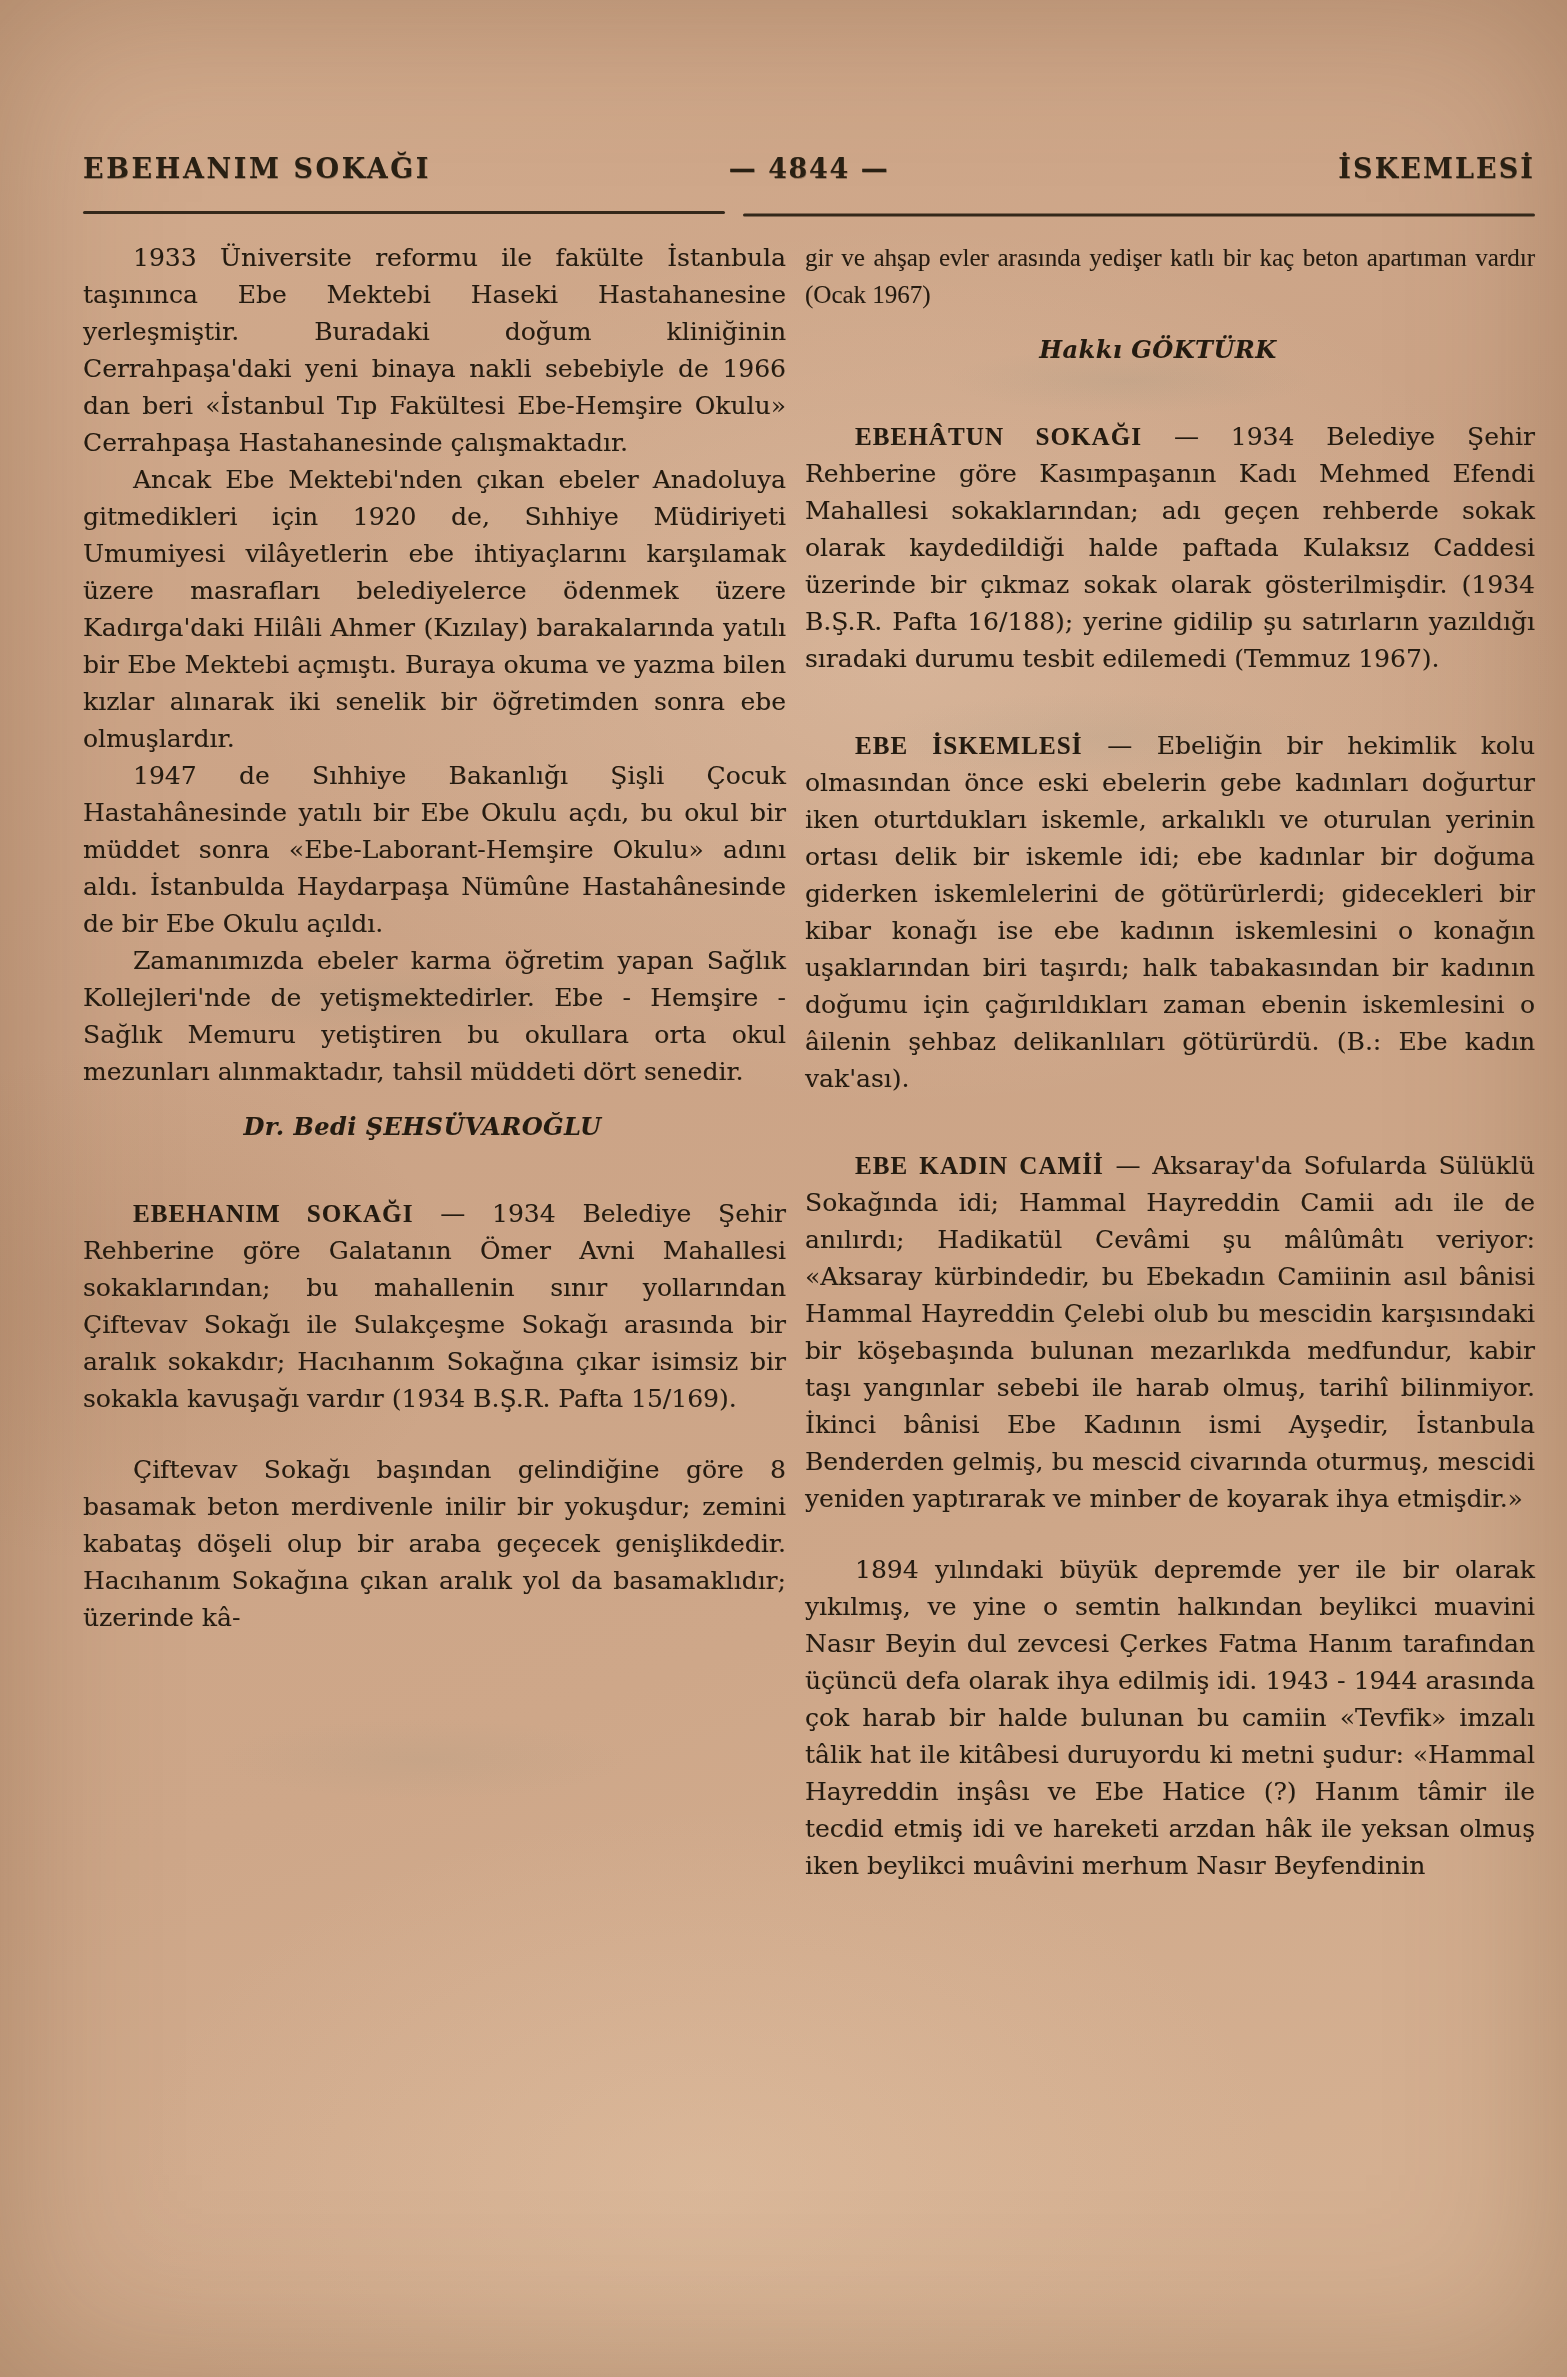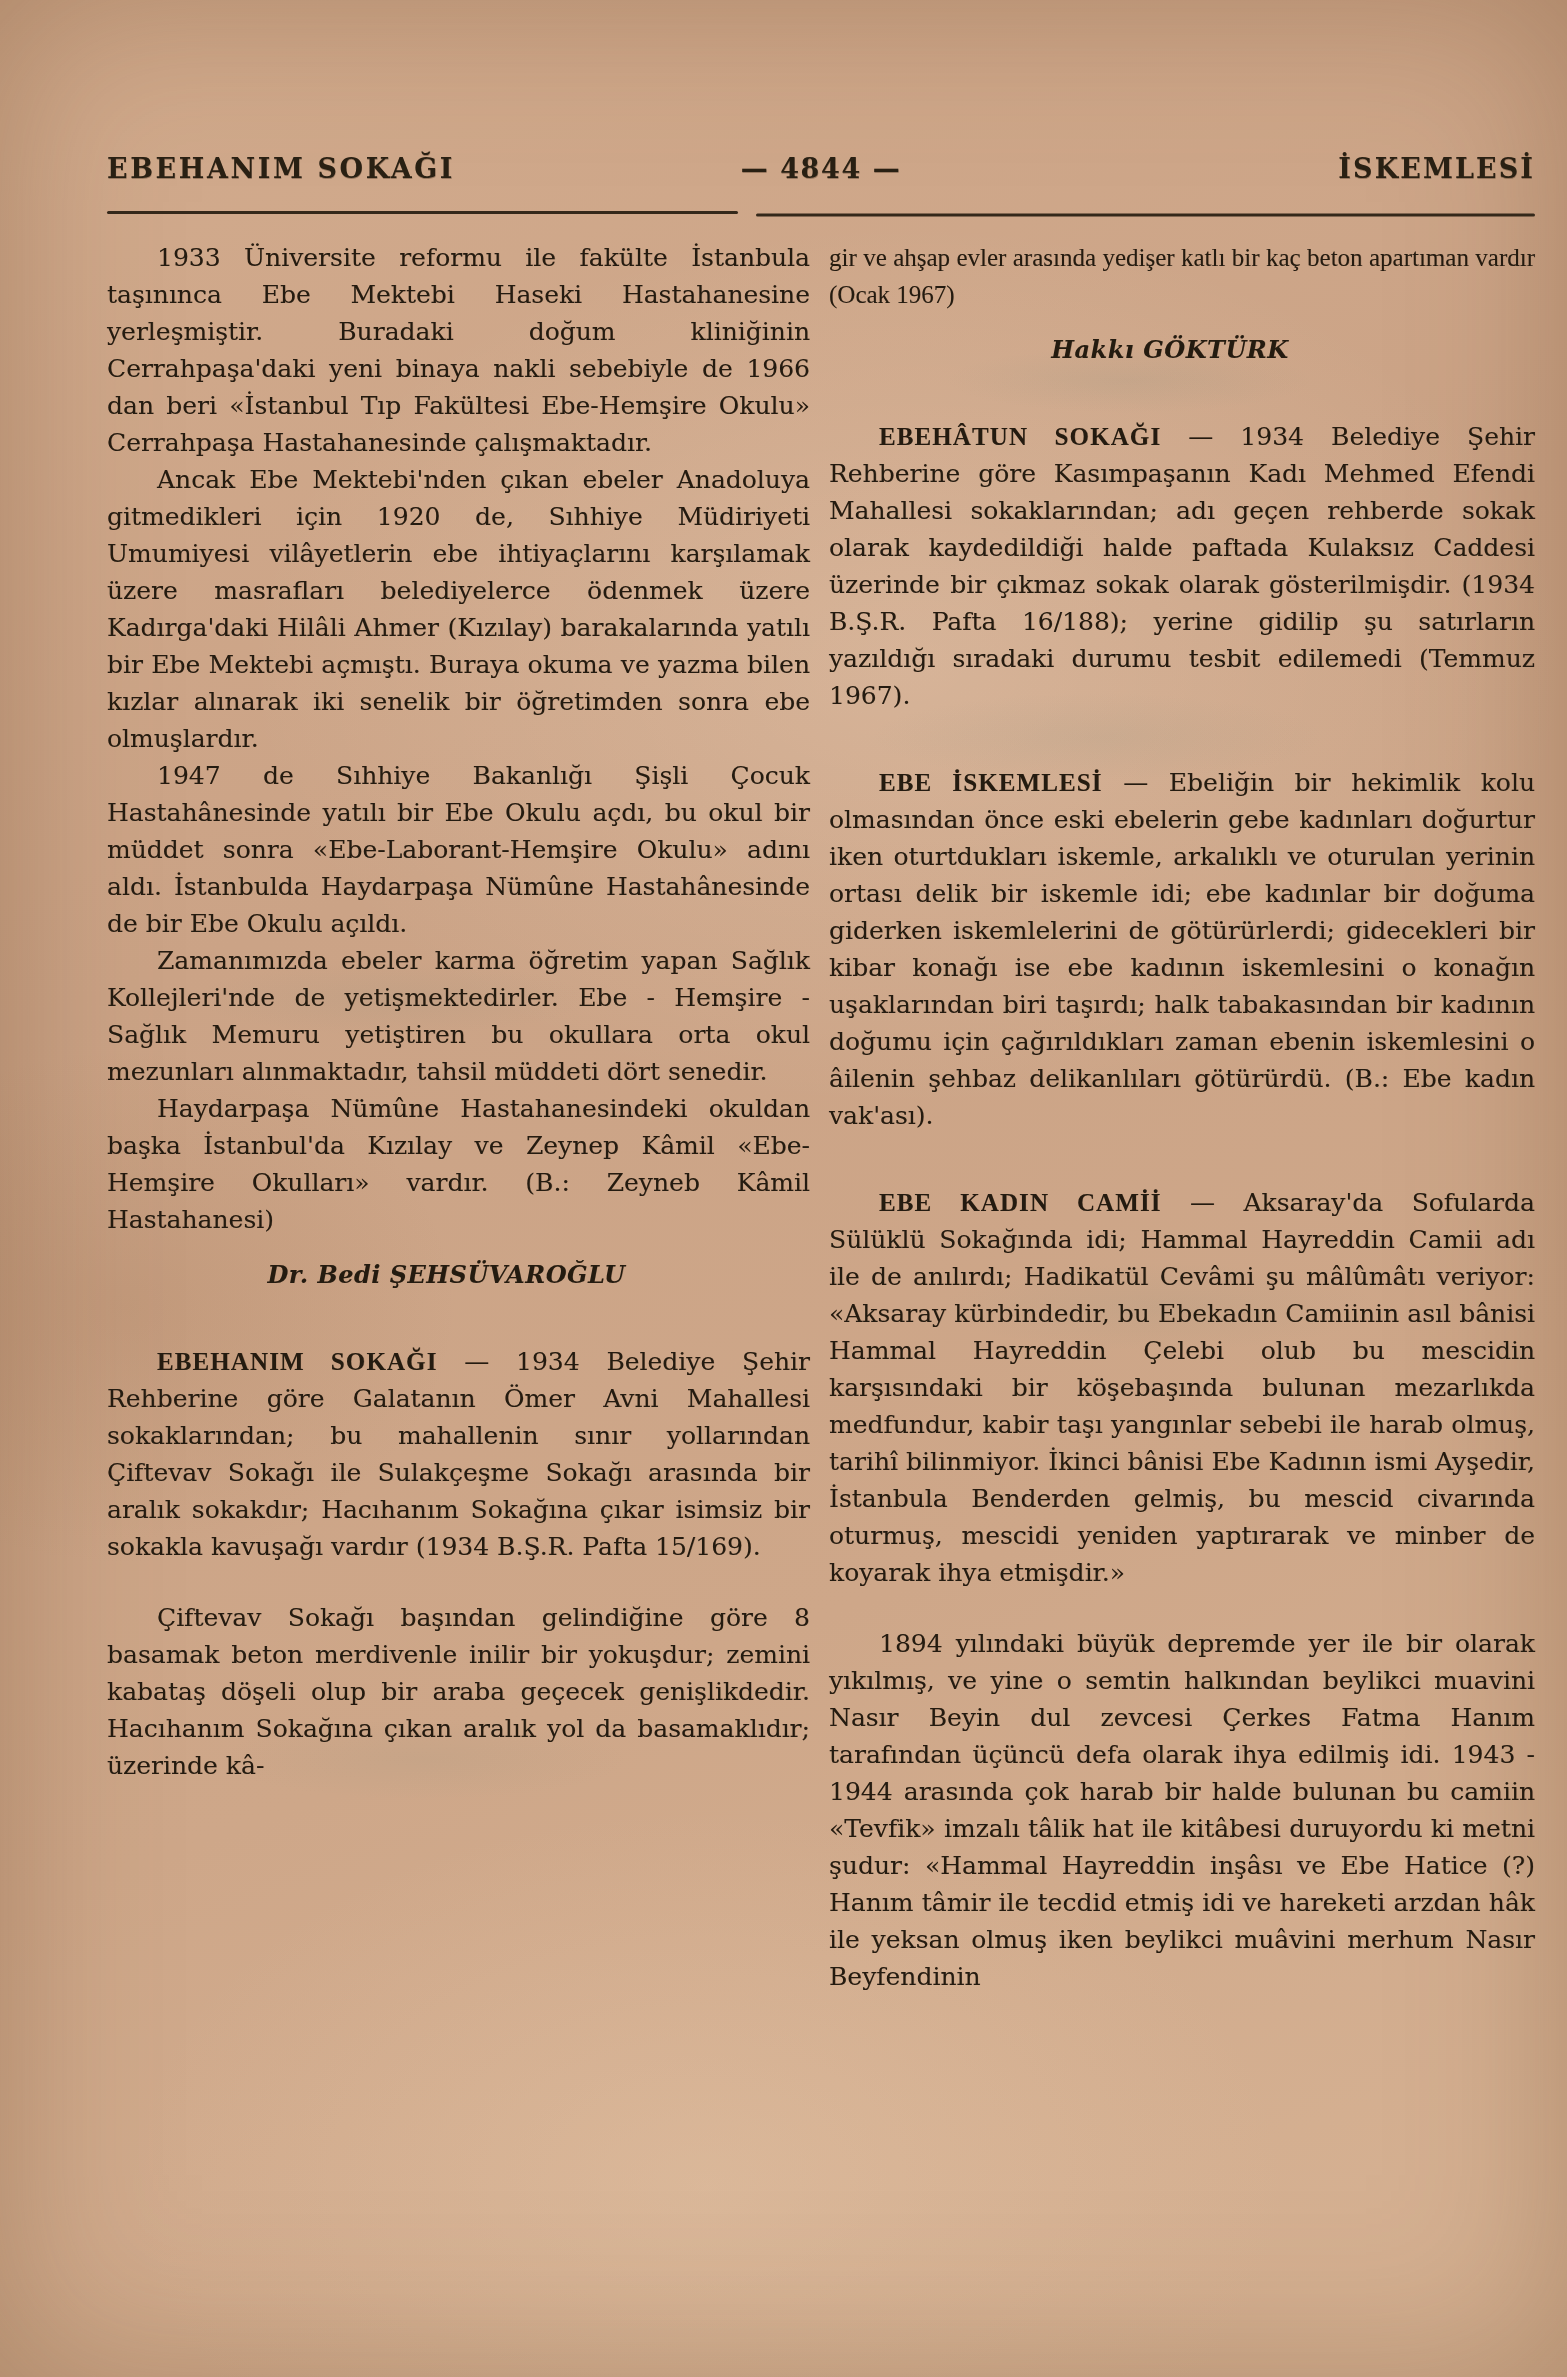--- a/index.html
+++ b/index.html
@@ -31,21 +31,21 @@
     background-image:
       radial-gradient(ellipse 264px 47px at 72% 16%, rgba(126,138,120,0.12), rgba(126,138,120,0) 70%),
       radial-gradient(ellipse 327px 63px at 70% 31%, rgba(126,138,120,0.10), rgba(126,138,120,0) 70%),
       radial-gradient(ellipse 285px 53px at 25% 42%, rgba(126,138,120,0.10), rgba(126,138,120,0) 70%),
       radial-gradient(ellipse 316px 63px at 74% 55%, rgba(126,138,120,0.10), rgba(126,138,120,0) 70%),
       radial-gradient(ellipse 295px 58px at 27% 74%, rgba(126,138,120,0.09), rgba(126,138,120,0) 70%);
     pointer-events: none;
   }
   .inner {
     position: relative;
-    padding: 153px 33px 0 107px;
+    padding: 153px 33px 0 83px;
   }
   .running-head {
     display: flex;
     align-items: baseline;
     font-weight: bold;
     font-size: 27px;
     letter-spacing: 2.6px;
     color: #292013;
     color: #292013;
     text-shadow: 0.3px 0.5px 0.4px rgba(56,38,20,0.35);
@@ -114,21 +114,20 @@
       <div class="seg seg-right"></div>
     </div>
 
     <div class="columns">
 
       <div class="col col-left">
         <p>1933 Üniversite reformu ile fakülte İstanbula taşınınca Ebe Mektebi Haseki Hastahanesine yerleşmiştir. Buradaki doğum kliniğinin Cerrahpaşa'daki yeni binaya nakli sebebiyle de 1966 dan beri «İstanbul Tıp Fakültesi Ebe-Hemşire Okulu» Cerrahpaşa Hastahanesinde çalışmaktadır.</p>
         <p>Ancak Ebe Mektebi'nden çıkan ebeler Anadoluya gitmedikleri için 1920 de, Sıhhiye Müdiriyeti Umumiyesi vilâyetlerin ebe ihtiyaçlarını karşılamak üzere masrafları belediyelerce ödenmek üzere Kadırga'daki Hilâli Ahmer (Kızılay) barakalarında yatılı bir Ebe Mektebi açmıştı. Buraya okuma ve yazma bilen kızlar alınarak iki senelik bir öğretimden sonra ebe olmuşlardır.</p>
         <p>1947 de Sıhhiye Bakanlığı Şişli Çocuk Hastahânesinde yatılı bir Ebe Okulu açdı, bu okul bir müddet sonra «Ebe-Laborant-Hemşire Okulu» adını aldı. İstanbulda Haydarpaşa Nümûne Hastahânesinde de bir Ebe Okulu açıldı.</p>
         <p>Zamanımızda ebeler karma öğretim yapan Sağlık Kollejleri'nde de yetişmektedirler. Ebe - Hemşire - Sağlık Memuru yetiştiren bu okullara orta okul mezunları alınmaktadır, tahsil müddeti dört senedir.</p>
-        <p>Haydarpaşa Nümûne Hastahanesindeki okuldan başka İstanbul'da Kızılay ve Zeynep Kâmil «Ebe-Hemşire Okulları» vardır. (B.: Zeyneb Kâmil Hastahanesi)</p>
         <p class="signature">Dr. Bedi ŞEHSÜVAROĞLU</p>
         <p class="entry"><span class="entry-lead">EBEHANIM SOKAĞI</span><span class="entry-body"> — 1934 Belediye Şehir Rehberine göre Galatanın Ömer Avni Mahallesi sokaklarından; bu mahallenin sınır yollarından Çiftevav Sokağı ile Sulakçeşme Sokağı arasında bir aralık sokakdır; Hacıhanım Sokağına çıkar isimsiz bir sokakla kavuşağı vardır (1934 B.Ş.R. Pafta 15/169).</span></p>
         <p class="gap-before">Çiftevav Sokağı başından gelindiğine göre 8 basamak beton merdivenle inilir bir yokuşdur; zemini kabataş döşeli olup bir araba geçecek genişlikdedir. Hacıhanım Sokağına çıkan aralık yol da basamaklıdır; üzerinde kâ-</p>
       </div>
 
       <div class="col col-right">
         <p class="noindent">gir ve ahşap evler arasında yedişer katlı bir kaç beton apartıman vardır (Ocak 1967)</p>
         <p class="signature">Hakkı GÖKTÜRK</p>
         <p class="entry"><span class="entry-lead">EBEHÂTUN SOKAĞI</span><span class="entry-body"> — 1934 Belediye Şehir Rehberine göre Kasımpaşanın Kadı Mehmed Efendi Mahallesi sokaklarından; adı geçen rehberde sokak olarak kaydedildiği halde paftada Kulaksız Caddesi üzerinde bir çıkmaz sokak olarak gösterilmişdir. (1934 B.Ş.R. Pafta 16/188); yerine gidilip şu satırların yazıldığı sıradaki durumu tesbit edilemedi (Temmuz 1967).</span></p>
         <p class="entry"><span class="entry-lead">EBE İSKEMLESİ</span><span class="entry-body"> — Ebeliğin bir hekimlik kolu olmasından önce eski ebelerin gebe kadınları doğurtur iken oturtdukları iskemle, arkalıklı ve oturulan yerinin ortası delik bir iskemle idi; ebe kadınlar bir doğuma giderken iskemlelerini de götürürlerdi; gidecekleri bir kibar konağı ise ebe kadının iskemlesini o konağın uşaklarından biri taşırdı; halk tabakasından bir kadının doğumu için çağırıldıkları zaman ebenin iskemlesini o âilenin şehbaz delikanlıları götürürdü. (B.: Ebe kadın vak'ası).</span></p>

